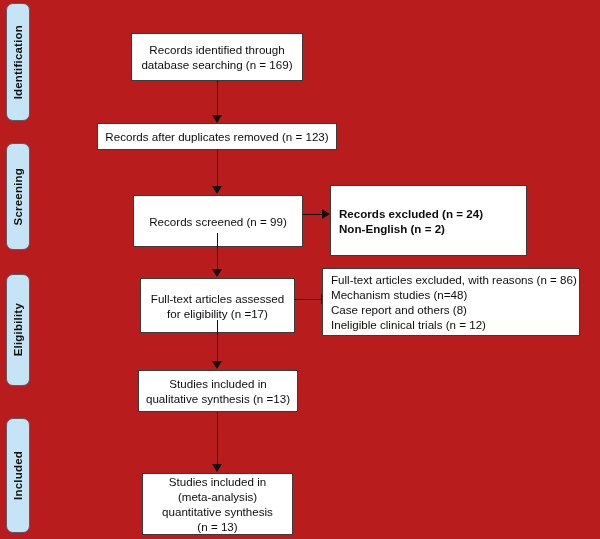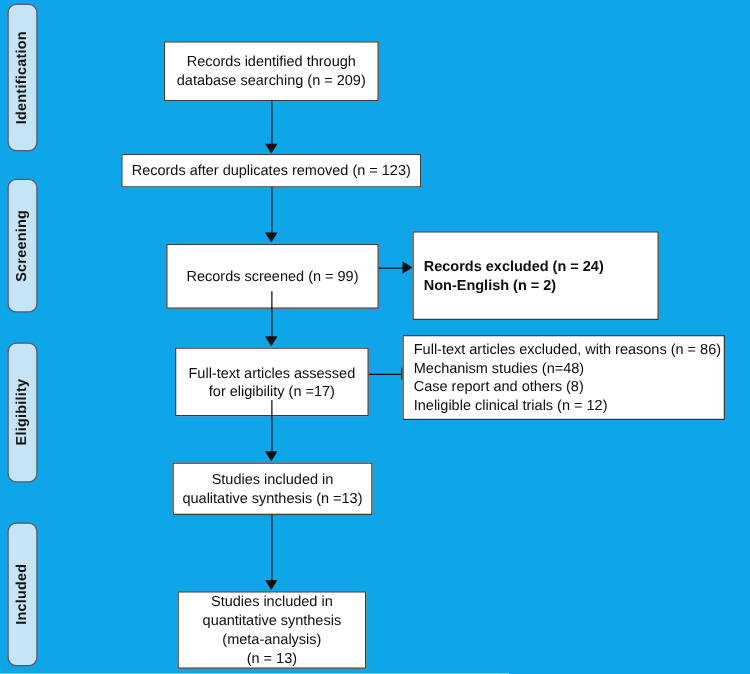--- a/index.html
+++ b/index.html
@@ -9,21 +9,21 @@
     padding: 0;
     background: #ffffff;
   }
   body {
     font-family: "Liberation Sans", sans-serif;
   }
   #diagram {
     position: relative;
     width: 600px;
     height: 539px;
-    background: #0ea5e9;
+    background: #b91c1c;
     overflow: hidden;
   }
 
   
   .stage {
     position: absolute;
     left: 6px;
     width: 24px;
     background: #c5e5f7;
     border: 1.4px solid #5a5a66;
@@ -109,21 +109,21 @@
     <span class="stage-label">Eligibility</span>
   </div>
 
   <div class="stage" style="top:418px; height:115px;">
     <span class="stage-label">Included</span>
   </div>
 
   <div class="box center" style="left:131px; top:33px; width:172px; height:48px;">
     <div class="lines">
       <div>Records identified through</div>
-      <div>database searching (n = 209)</div>
+      <div>database searching (n = 169)</div>
     </div>
   </div>
 
   <div class="vline" style="left:217px; top:81px; height:37px;"></div>
   <div class="arrow-down" style="left:212px; top:115px;"></div>
 
   <div class="box center" style="left:97px; top:123px; width:240px; height:27px;">
     <div class="lines">
       <div>Records after duplicates removed (n = 123)</div>
     </div>
@@ -179,19 +179,19 @@
       <div>qualitative synthesis (n =13)</div>
     </div>
   </div>
 
   <div class="vline" style="left:217px; top:412px; height:55px;"></div>
   <div class="arrow-down" style="left:212px; top:464px;"></div>
 
   <div class="box center" style="left:142px; top:473px; width:151px; height:62px;">
     <div class="lines">
       <div>Studies included in</div>
+      <div>(meta-analysis)</div>
       <div>quantitative synthesis</div>
-      <div>(meta-analysis)</div>
       <div>(n = 13)</div>
     </div>
   </div>
 
 </div>
 
 </body></html>

